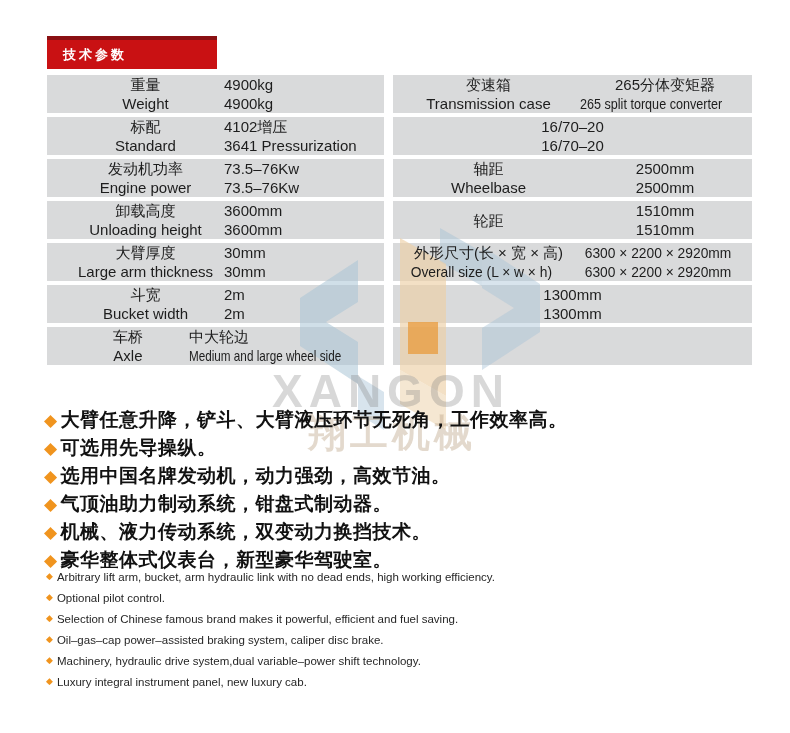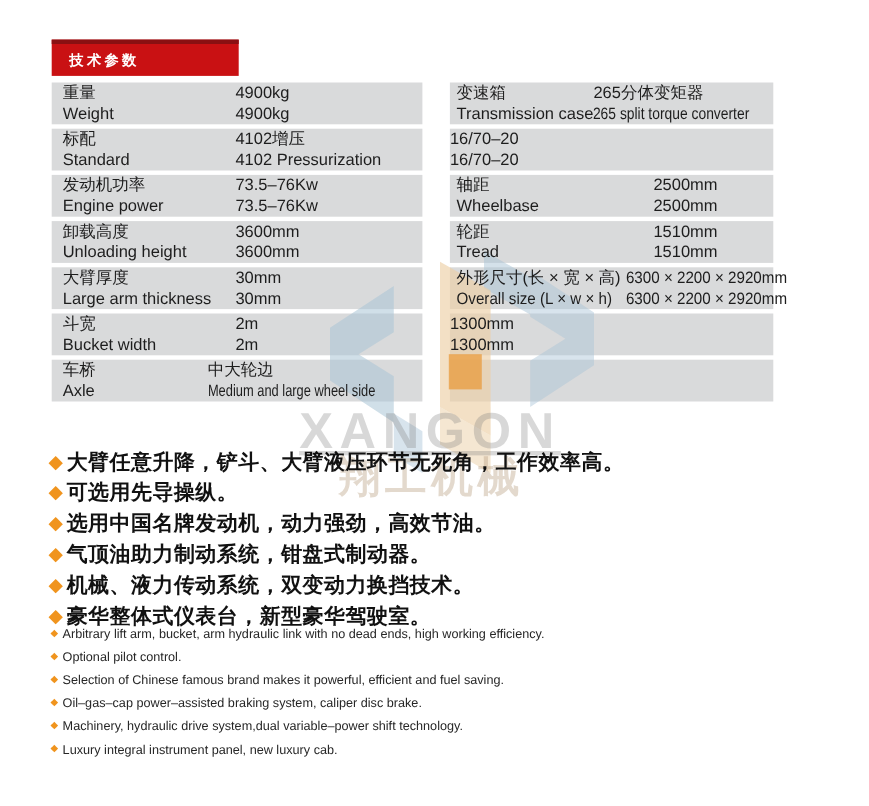--- a/index.html
+++ b/index.html
@@ -15,38 +15,37 @@
   .banner .banner-text{
     display:block;padding-left:16px;line-height:29px;
     font-size:13px;font-weight:bold;color:#ffffff;letter-spacing:3px;
   }
   
   .wm-logo{position:absolute;left:292px;top:226px;z-index:1;pointer-events:none;}
   .wm-brand{
     position:absolute;left:272px;top:364px;z-index:1;pointer-events:none;
     font-size:46px;font-weight:bold;letter-spacing:6px;
     color:rgba(125,125,125,0.30);
-    text-decoration:underline;
   }
   .wm-brand-cn{
     position:absolute;left:308px;top:408px;z-index:1;pointer-events:none;
     font-size:38px;font-weight:bold;letter-spacing:4px;
     color:rgba(185,160,130,0.40);
   }
   
   .tbl{position:absolute;top:75px;}
   .tbl-left{left:47px;width:337px;}
-  .tbl-right{left:409px;width:294px;}
+  .tbl-right{left:393px;width:359px;text-align:center;}
   .row{
     height:38px;margin-bottom:4px;background:#d9dadb;
     display:flex;align-items:center;
   }
   .row .cell{position:relative;z-index:2;}
   .cell div{font-size:15px;line-height:19px;white-space:nowrap;}
-  .tbl-left  .cell.lbl{width:157px;padding-left:10px;}
+  .tbl-left  .cell.lbl{width:157px;padding-left:20px;text-align:center;}
   .tbl-right .cell.lbl{width:179px;padding-left:6px;}
   .cell.val{flex:1;}
   
   .tbl-left .row:nth-child(7) .v-en{transform:scaleX(0.78);transform-origin:left center;}
   .tbl-right .row:nth-child(1) .v-en{transform:scaleX(0.84);transform-origin:left center;}
   .tbl-right .row:nth-child(5) .l-en,
   .tbl-right .row:nth-child(5) .v-cn,
   .tbl-right .row:nth-child(5) .v-en{transform:scaleX(0.92);transform-origin:left center;}
   
   ul{list-style:none;margin:0;padding:0;}
@@ -101,21 +100,21 @@
           <div class="v-en">4900kg</div>
         </div>
       </div>
       <div class="row">
         <div class="cell lbl">
           <div class="l-cn">标配</div>
           <div class="l-en">Standard</div>
         </div>
         <div class="cell val">
           <div class="v-cn">4102增压</div>
-          <div class="v-en">4102 Pressurization</div>
+          <div class="v-en">3641 Pressurization</div>
         </div>
       </div>
       <div class="row">
         <div class="cell lbl">
           <div class="l-cn">发动机功率</div>
           <div class="l-en">Engine power</div>
         </div>
         <div class="cell val">
           <div class="v-cn">73.5–76Kw</div>
           <div class="v-en">73.5–76Kw</div>
@@ -185,21 +184,20 @@
           <div class="l-en">Wheelbase</div>
         </div>
         <div class="cell val">
           <div class="v-cn">2500mm</div>
           <div class="v-en">2500mm</div>
         </div>
       </div>
       <div class="row">
         <div class="cell lbl">
           <div class="l-cn">轮距</div>
-          <div class="l-en">Tread</div>
         </div>
         <div class="cell val">
           <div class="v-cn">1510mm</div>
           <div class="v-en">1510mm</div>
         </div>
       </div>
       <div class="row">
         <div class="cell lbl">
           <div class="l-cn">外形尺寸(长 × 宽 × 高)</div>
           <div class="l-en">Overall size (L × w × h)</div>

